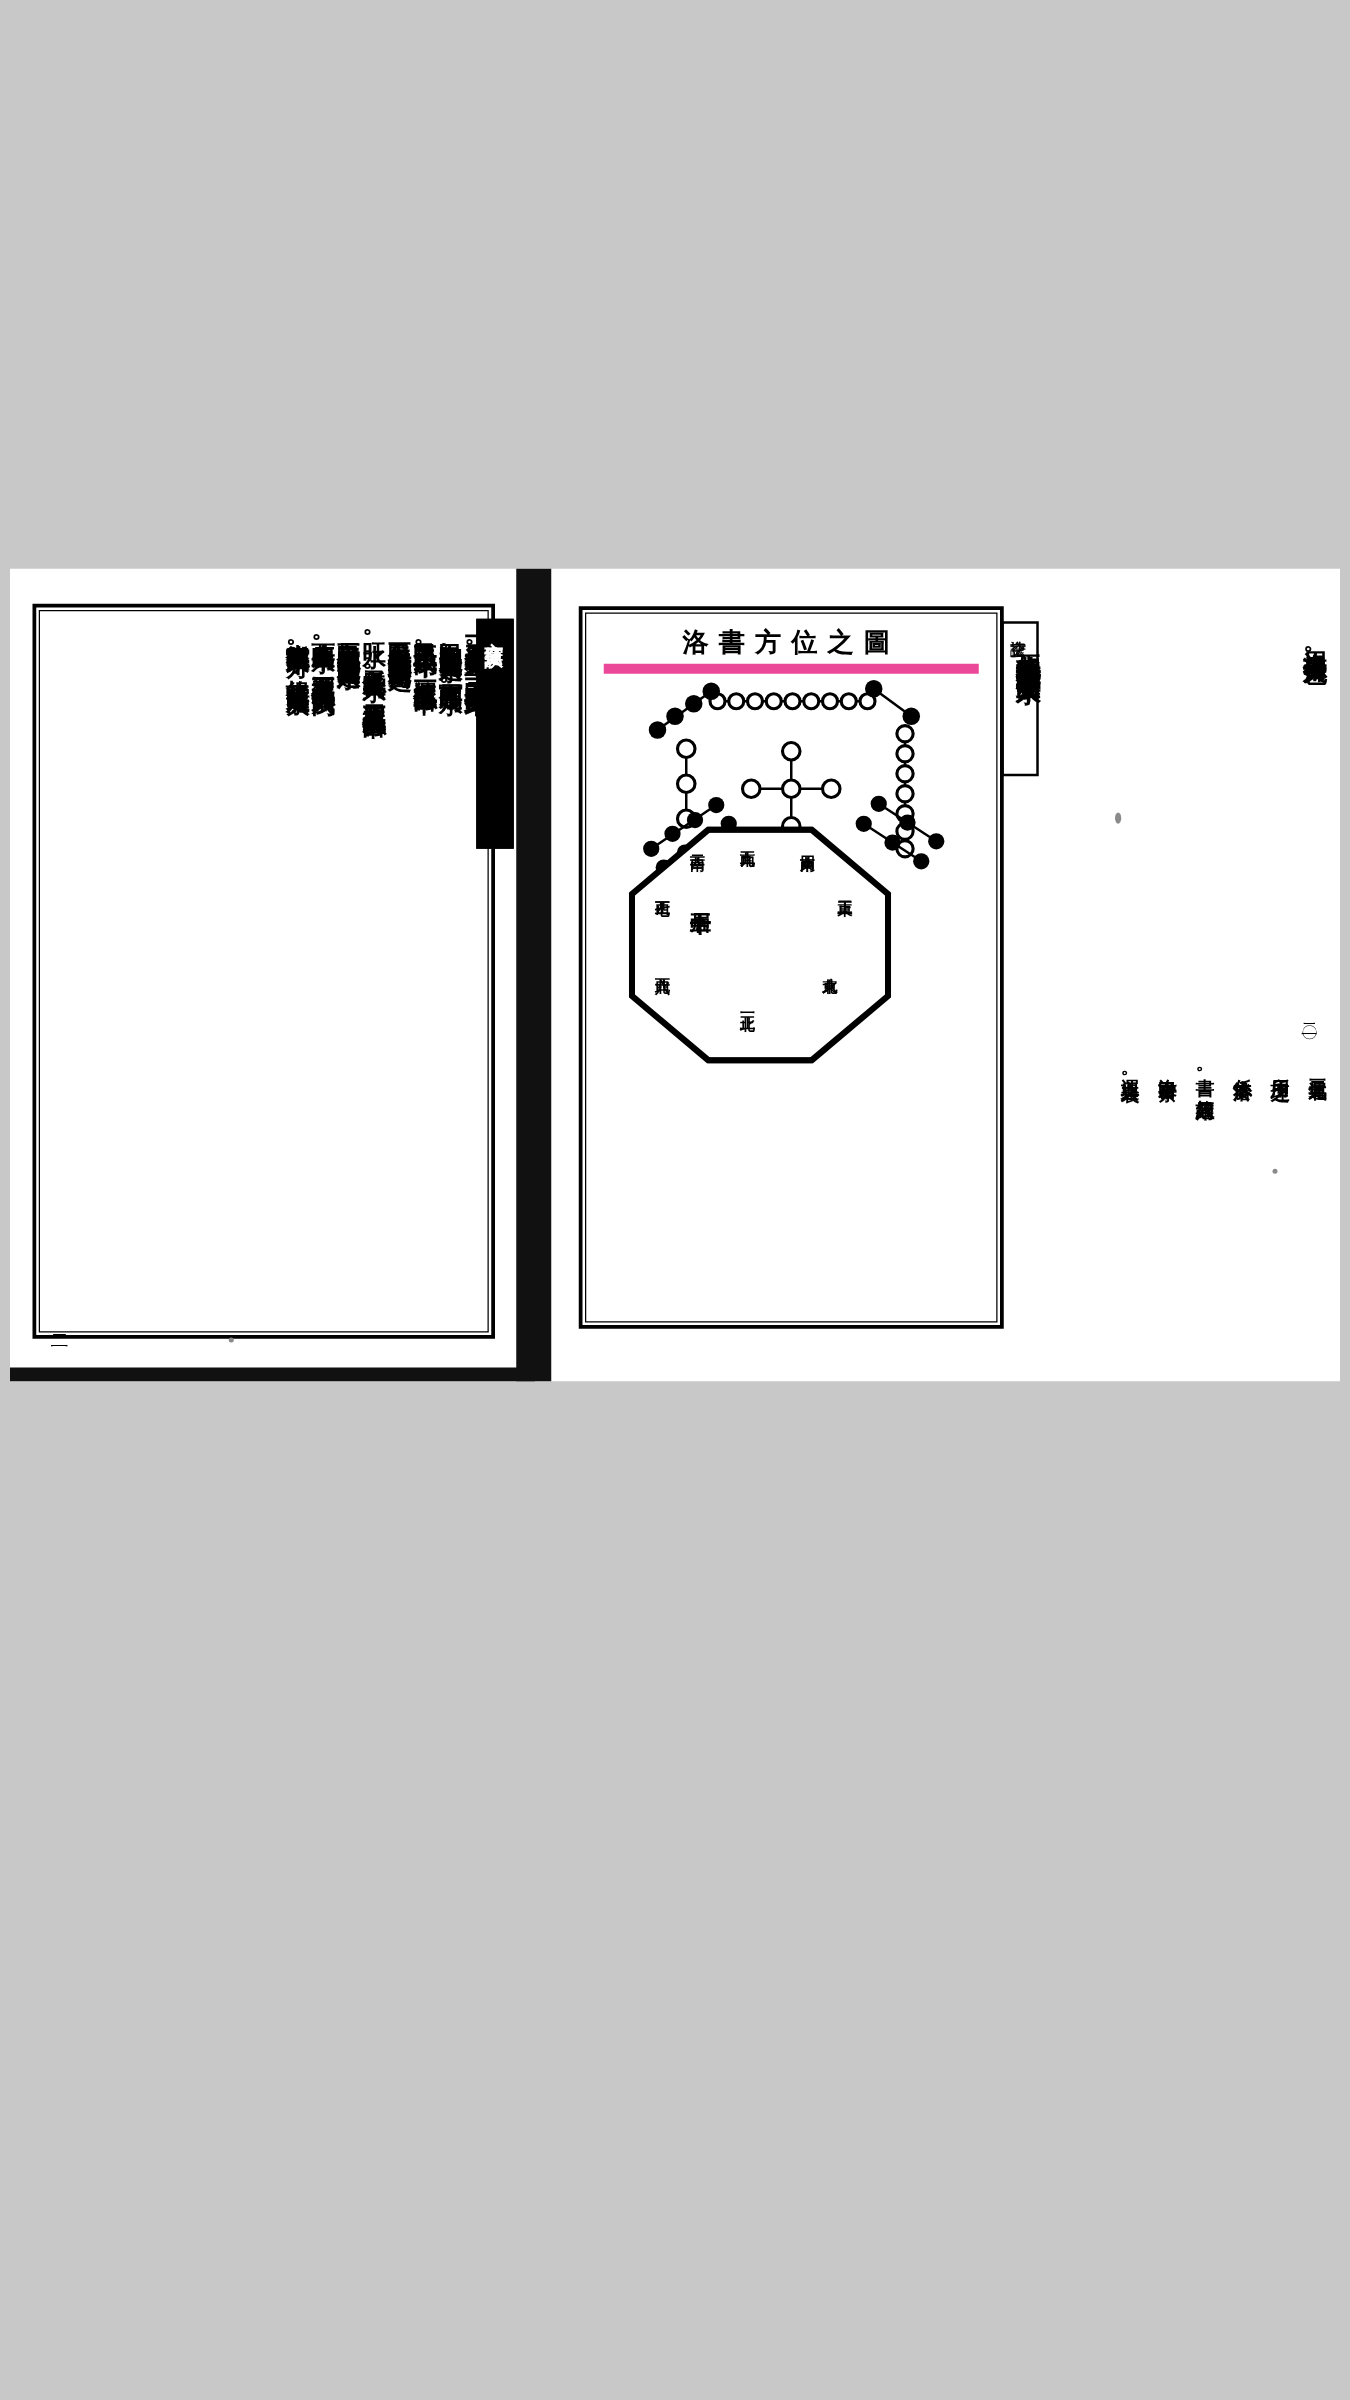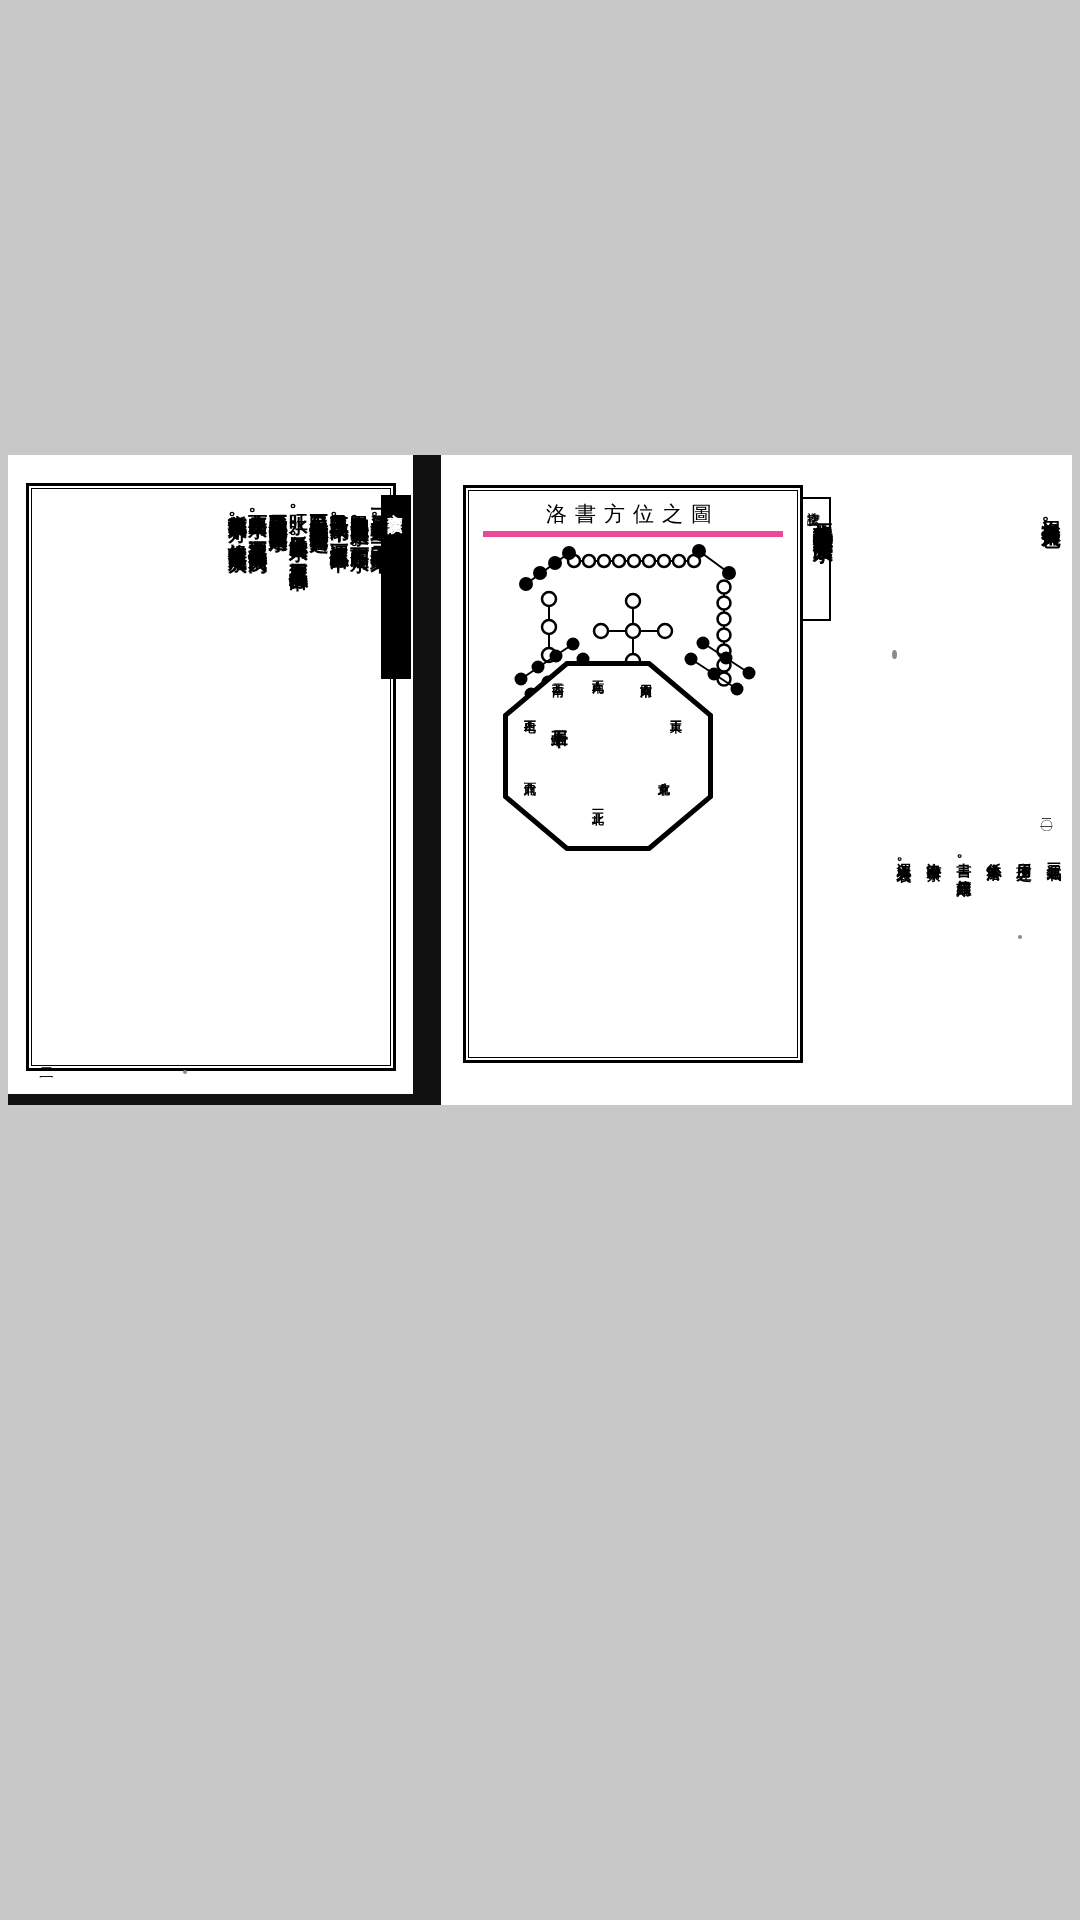--- a/index.html
+++ b/index.html
@@ -107,23 +107,23 @@
   
   .rp-frame{left:22px;top:30px;width:340px;height:578px;}
   .rp-inner{left:27px;top:35px;width:330px;height:568px;}
 
   .rp-title{
     position:absolute;
     left:42px;top:42px;
     width:300px;height:34px;
     display:flex;align-items:center;justify-content:center;
     font-family:"DejaVu Serif",serif;
-    font-size:21px;font-weight:400;letter-spacing:8px;
+    font-size:21px;font-weight:700;letter-spacing:8px;
     color:#000;
-    border-bottom:6px solid #ec4899;
+    border-bottom:8px solid #ec4899;
   }
 
   .diagram{
     position:absolute;
     left:40px;top:84px;
     width:306px;height:290px;
   }
 
   .octagon{
     position:absolute;

